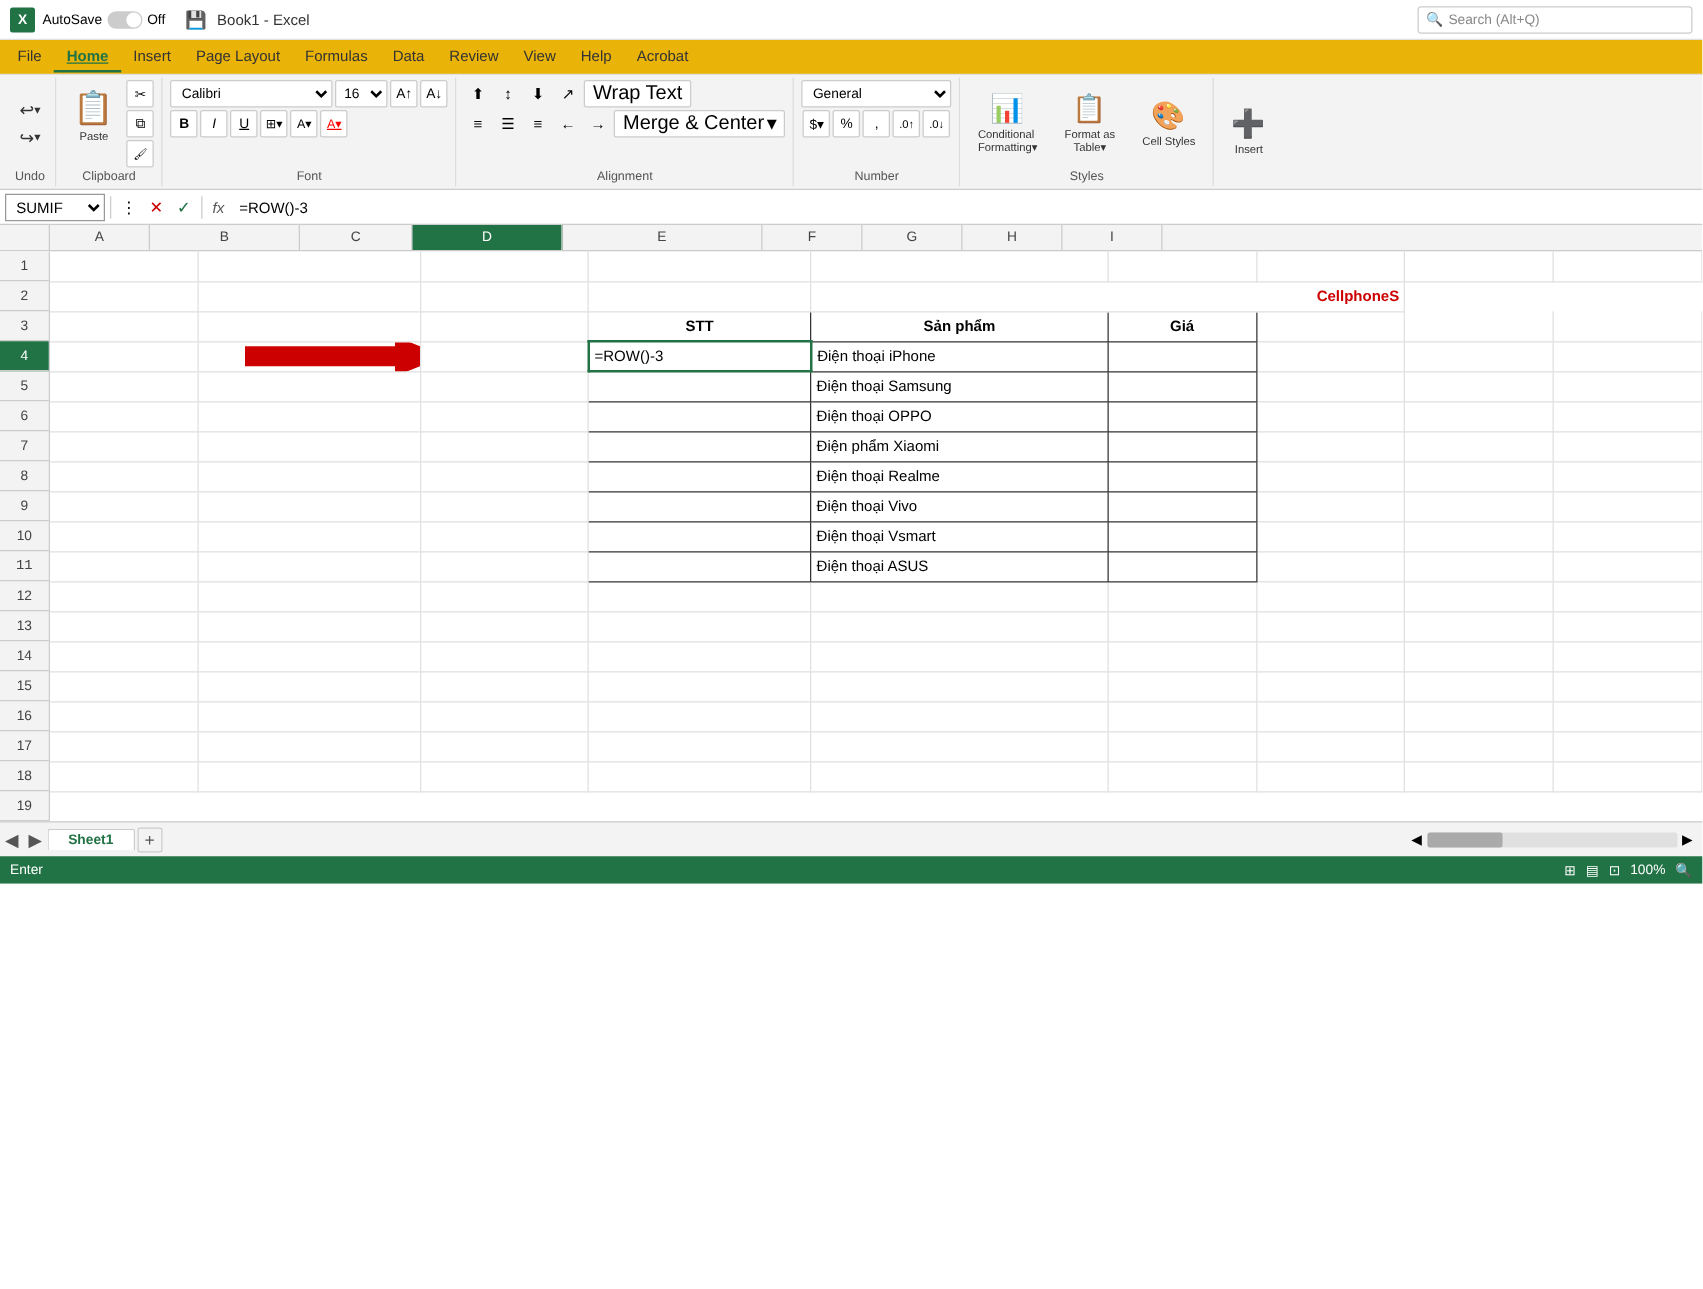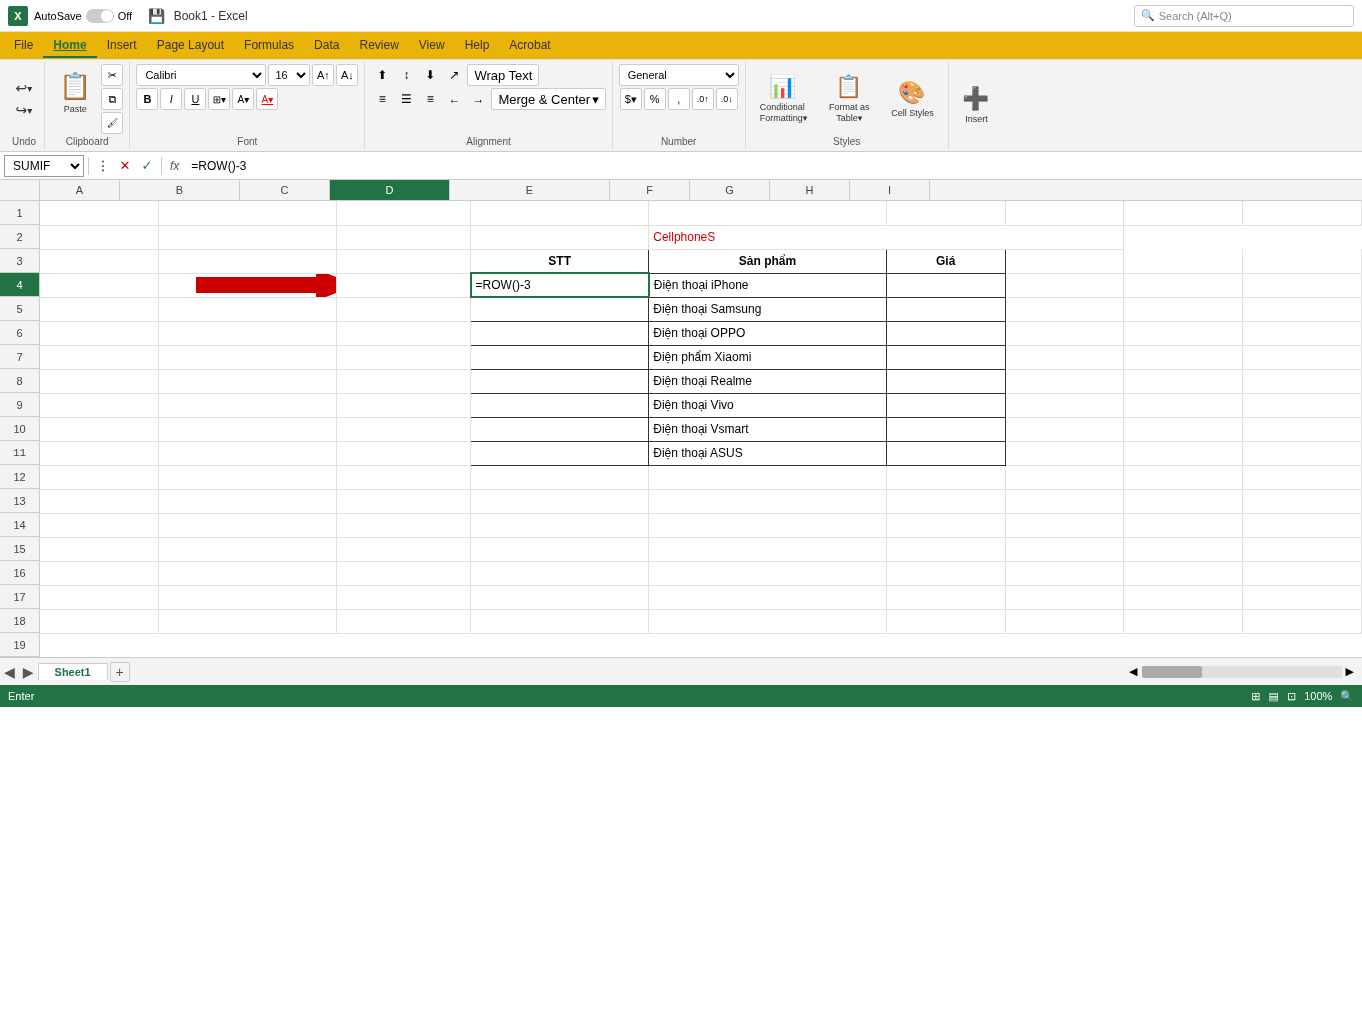--- a/index.html
+++ b/index.html
@@ -73,21 +73,21 @@
     .font-btn.bold { font-weight: bold; }
     .font-btn.italic { font-style: italic; }
     .font-btn.underline { text-decoration: underline; }
     .align-row { display: flex; align-items: center; gap: 2px; }
     .align-btn {
       width: 22px; height: 22px; display: flex; align-items: center; justify-content: center;
       border: 1px solid transparent; border-radius: 2px; cursor: pointer; font-size: 12px;
     }
     .wrap-merge-btn {
       display: flex; align-items: center; gap: 2px; height: 22px; padding: 0 6px;
-      border: 1px solid #ccc; border-radius: 2px; cursor: pointer; background: #fff; font-size: 13px; white-space: nowrap;
+      border: 1px solid #ccc; border-radius: 2px; cursor: pointer; background: #fff; font-size: 16px; white-space: nowrap;
     }
     .num-select {
       width: 120px; height: 22px; border: 1px solid #ccc; border-radius: 2px;
       font-size: 11px; padding: 0 4px; background: #fff;
     }
 
     
     .rb-large {
       display: flex; flex-direction: column; align-items: center; justify-content: center;
       padding: 4px 8px; cursor: pointer; border-radius: 2px; min-height: 56px;
@@ -125,21 +125,21 @@
     .grid { flex: 1; overflow: auto; position: relative; }
     .grid-table { border-collapse: collapse; width: 100%; }
     .grid-table td {
       border-right: 1px solid #e0e0e0; border-bottom: 1px solid #e0e0e0;
       min-width: 80px; height: 24px; padding: 0 4px; font-size: 12px; vertical-align: middle;
       white-space: nowrap; overflow: hidden;
     }
     .grid-table td.active-cell { border: 2px solid #217346; background: #fff; }
     .cell-bold { font-weight: bold; }
     .cell-center { text-align: center; }
-    .cell-title { font-size: 22px; font-weight: normal; color: #cc0000; text-align: left; }
+    .cell-title { font-size: 22px; font-weight: bold; color: #cc0000; text-align: right; }
     .cell-formula { color: #000; }
     .sheet-nav { font-size: 14px; padding: 0 4px; cursor: pointer; color: #555; }
     .sheet-tab {
       padding: 2px 16px; border: 1px solid #ccc; border-bottom: none;
       background: #fff; font-size: 11px; cursor: pointer; color: #217346; font-weight: 600;
       border-radius: 2px 2px 0 0; margin-right: 2px;
     }
     .add-sheet { width: 20px; height: 20px; border: 1px solid #ccc; border-radius: 2px; display: flex; align-items: center; justify-content: center; cursor: pointer; font-size: 14px; color: #555; }
 
     

